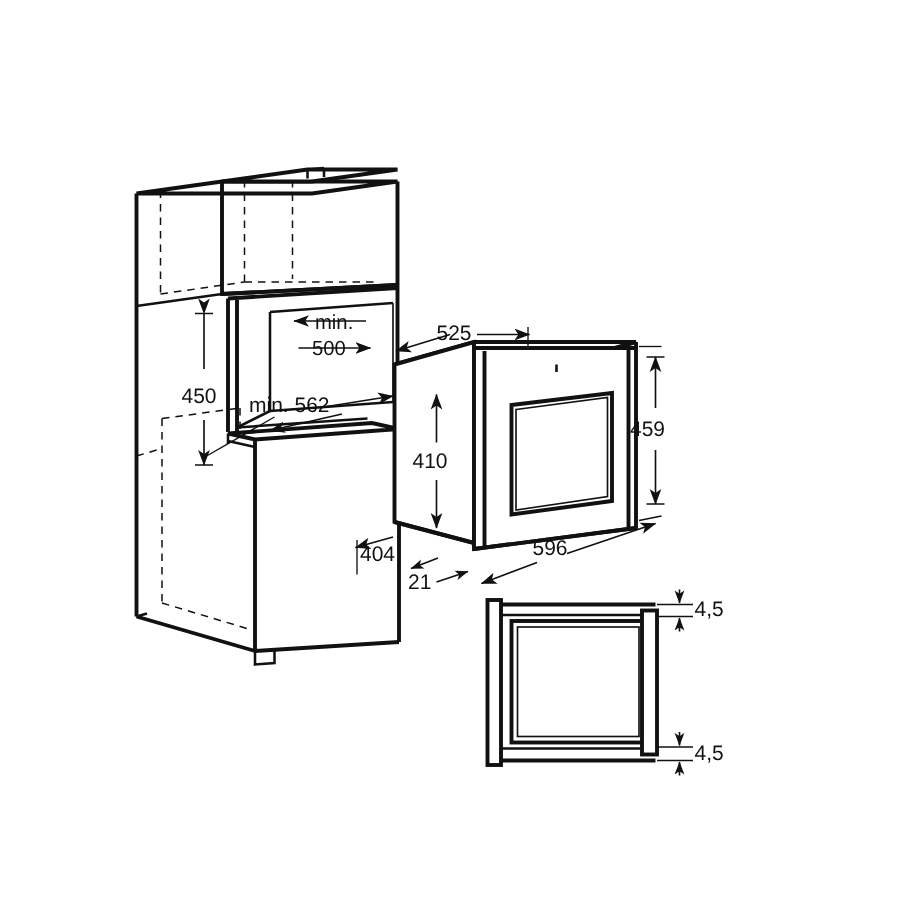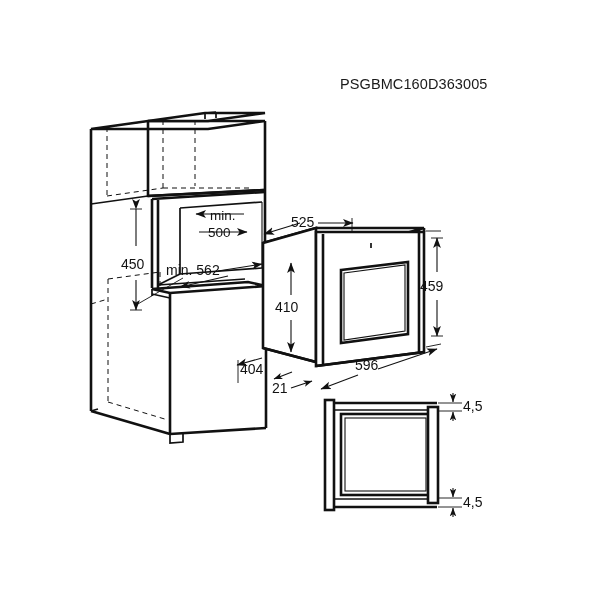--- a/index.html
+++ b/index.html
@@ -57,21 +57,20 @@
   .thin  { stroke-width: 1.1; }
   .hair  { stroke-width: 0.9; }
   .dash  { stroke-width: 1.0; stroke-dasharray: 5 4; }
   .fillw { fill: #ffffff; }
 </style>
 </head>
 <body>
 
 <div id="sheet">
 
-  <div class="code-label">PSGBMC160D363005</div>
 
   <svg id="drawing" width="600" height="600" viewBox="0 0 600 600">
 
     <defs>
       <marker id="ar" markerWidth="11" markerHeight="9" refX="10" refY="4.5" orient="auto" markerUnits="userSpaceOnUse">
         <path d="M0,0.6 L10.5,4.5 L0,8.4 L2.6,4.5 Z" fill="#111111"></path>
       </marker>
       <marker id="arS" markerWidth="9" markerHeight="7.5" refX="8.4" refY="3.75" orient="auto" markerUnits="userSpaceOnUse">
         <path d="M0,0.5 L8.7,3.75 L0,7 L2.2,3.75 Z" fill="#111111"></path>
       </marker>

